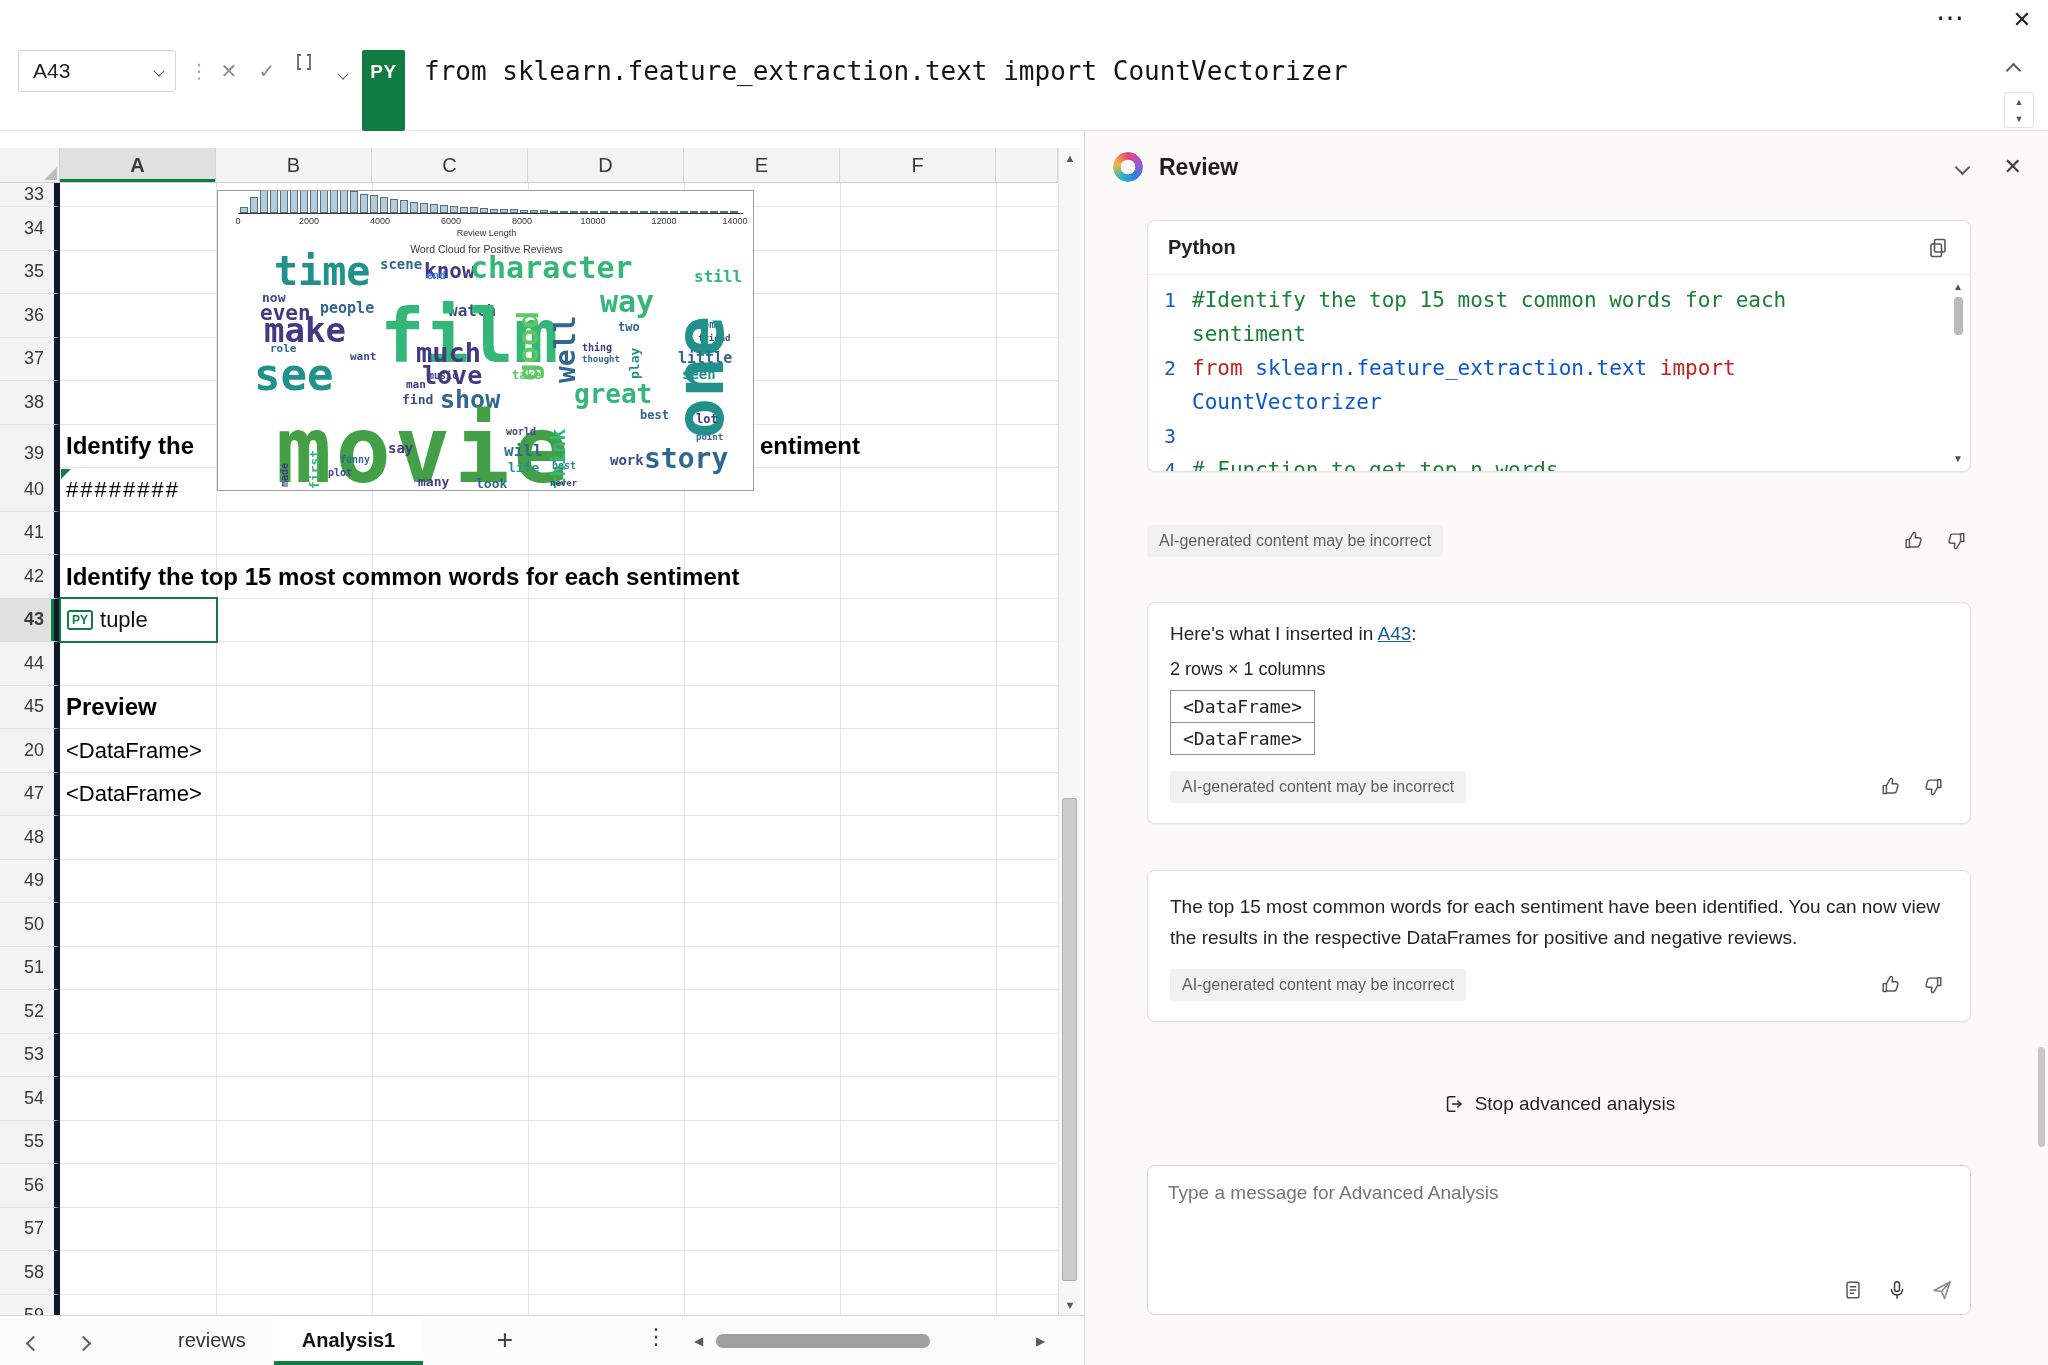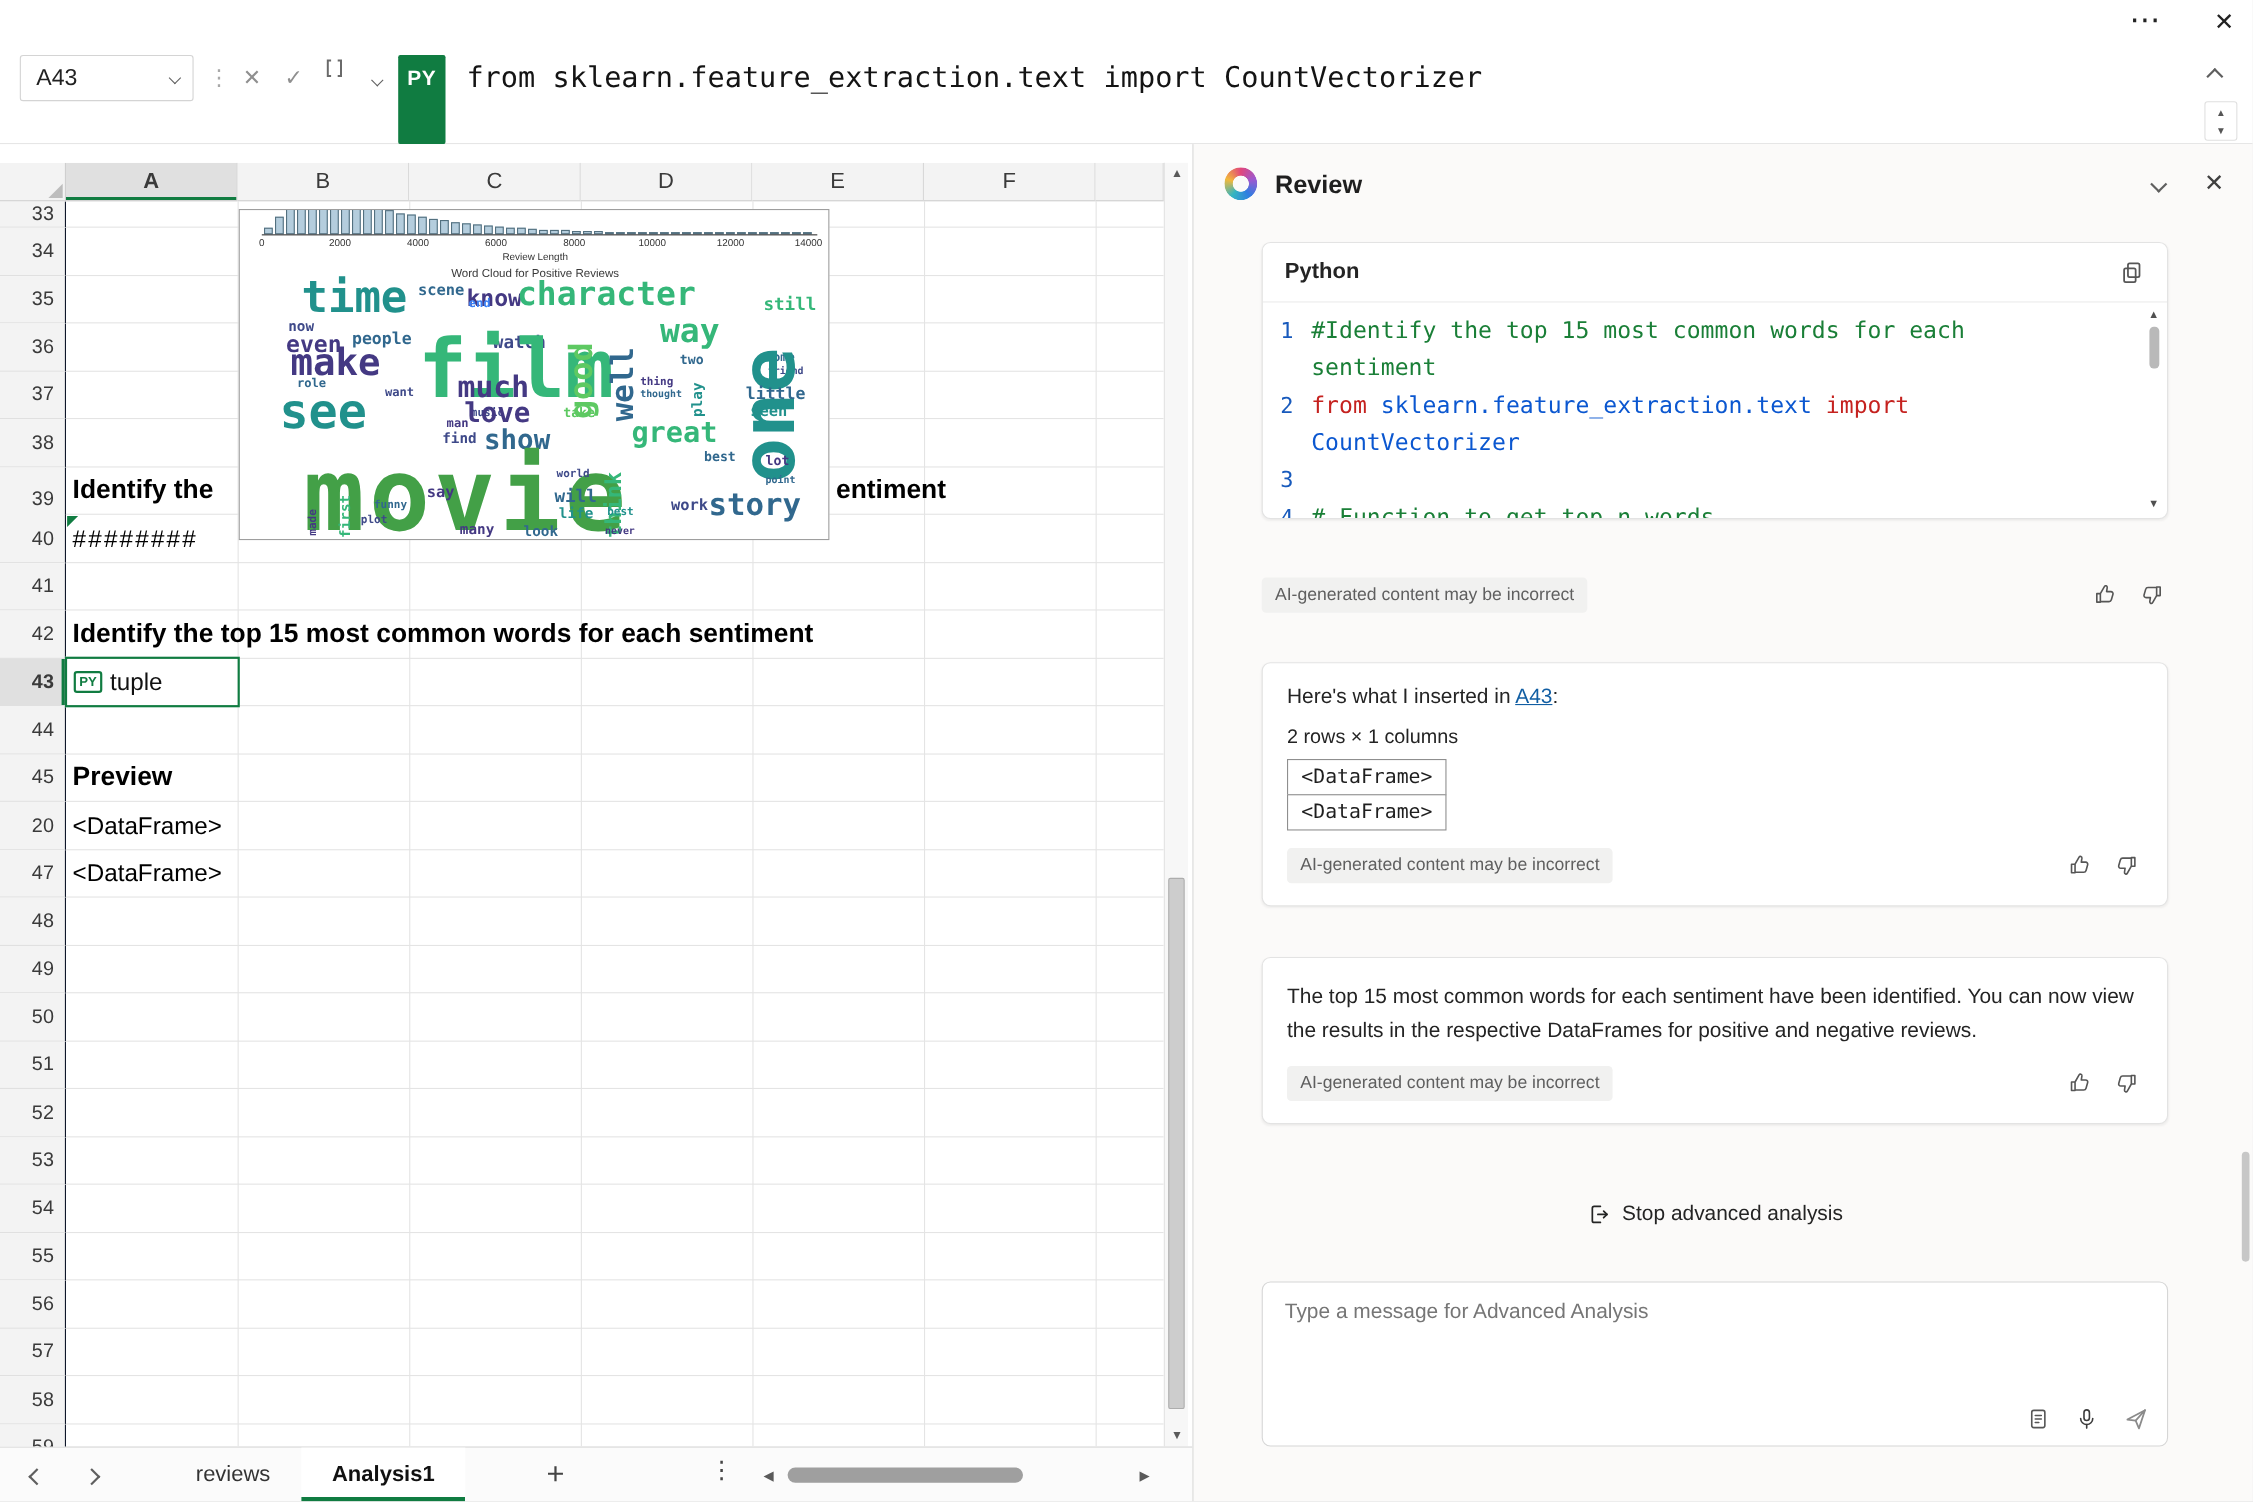--- a/index.html
+++ b/index.html
@@ -28,21 +28,21 @@
 .chev.left{transform:rotate(135deg)}
 .chev.right{transform:rotate(-45deg)}
 .chev.sm{width:8px;height:8px;border-width:1.8px}
 
 
 #grid{position:absolute;left:0;top:148px;width:1058px;height:1167px;overflow:hidden;background:#fff}
 #corner{position:absolute;left:0;top:0;width:60px;height:35px;background:#f3f3f3;border-right:1px solid #cfcfcf;border-bottom:1px solid #cfcfcf;z-index:1}
 #corner i{position:absolute;right:2px;bottom:2px;width:0;height:0;border-left:13px solid transparent;border-bottom:13px solid #bdbdbd}
 .colhdr{position:absolute;top:0;height:35px;background:#f3f3f3;border-right:1px solid #d8d8d8;border-bottom:1px solid #cfcfcf;display:flex;align-items:center;justify-content:center;font-size:20px;color:#3a3a3a;z-index:1;cursor:pointer}
 .colhdr.sel{background:#e0e0e0;box-shadow:inset 0 -3px 0 #107c41;font-weight:700}
-.rowhdr{position:absolute;left:0;width:60px;background:#f3f3f3;border-right:1px solid #0f172a;border-bottom:1px solid #e0e0e0;display:flex;align-items:center;justify-content:flex-end;padding-right:10px;font-size:18px;color:#3a3a3a;overflow:hidden;z-index:1;cursor:pointer}
+.rowhdr{position:absolute;left:0;width:60px;background:#f3f3f3;border-right:6px solid #0f172a;border-bottom:1px solid #e0e0e0;display:flex;align-items:center;justify-content:flex-end;padding-right:10px;font-size:18px;color:#3a3a3a;overflow:hidden;z-index:1;cursor:pointer}
 .rowhdr.sel{background:#e0e0e0;box-shadow:inset -3px 0 0 #107c41;font-weight:700}
 .vline{position:absolute;top:35px;bottom:0;width:1px;background:#e4e4e4;z-index:0}
 .hline{position:absolute;left:60px;right:0;height:1px;background:#e4e4e4;z-index:0}
 .cell{position:absolute;height:43.5px;display:flex;align-items:center;white-space:nowrap;color:#000;z-index:2}
 .cell.bold{font-weight:700;font-size:24px}
 .cell.plain{font-size:22px}
 #tri-a40{position:absolute;left:61px;top:321px;width:0;height:0;border-top:10px solid #107c41;border-right:10px solid transparent;z-index:3}
 #active-cell{position:absolute;left:59px;top:449px;width:159px;height:46px;border:2px solid #107c41;background:#fff;display:flex;align-items:center;padding-left:6px;z-index:4;cursor:cell}
 #py-chip{display:inline-flex;align-items:center;border:2px solid #107c41;border-radius:3px;color:#107c41;font-size:12px;font-weight:700;padding:1px 3px;margin-right:7px}
 #active-cell .val{font-size:22px;color:#111}

